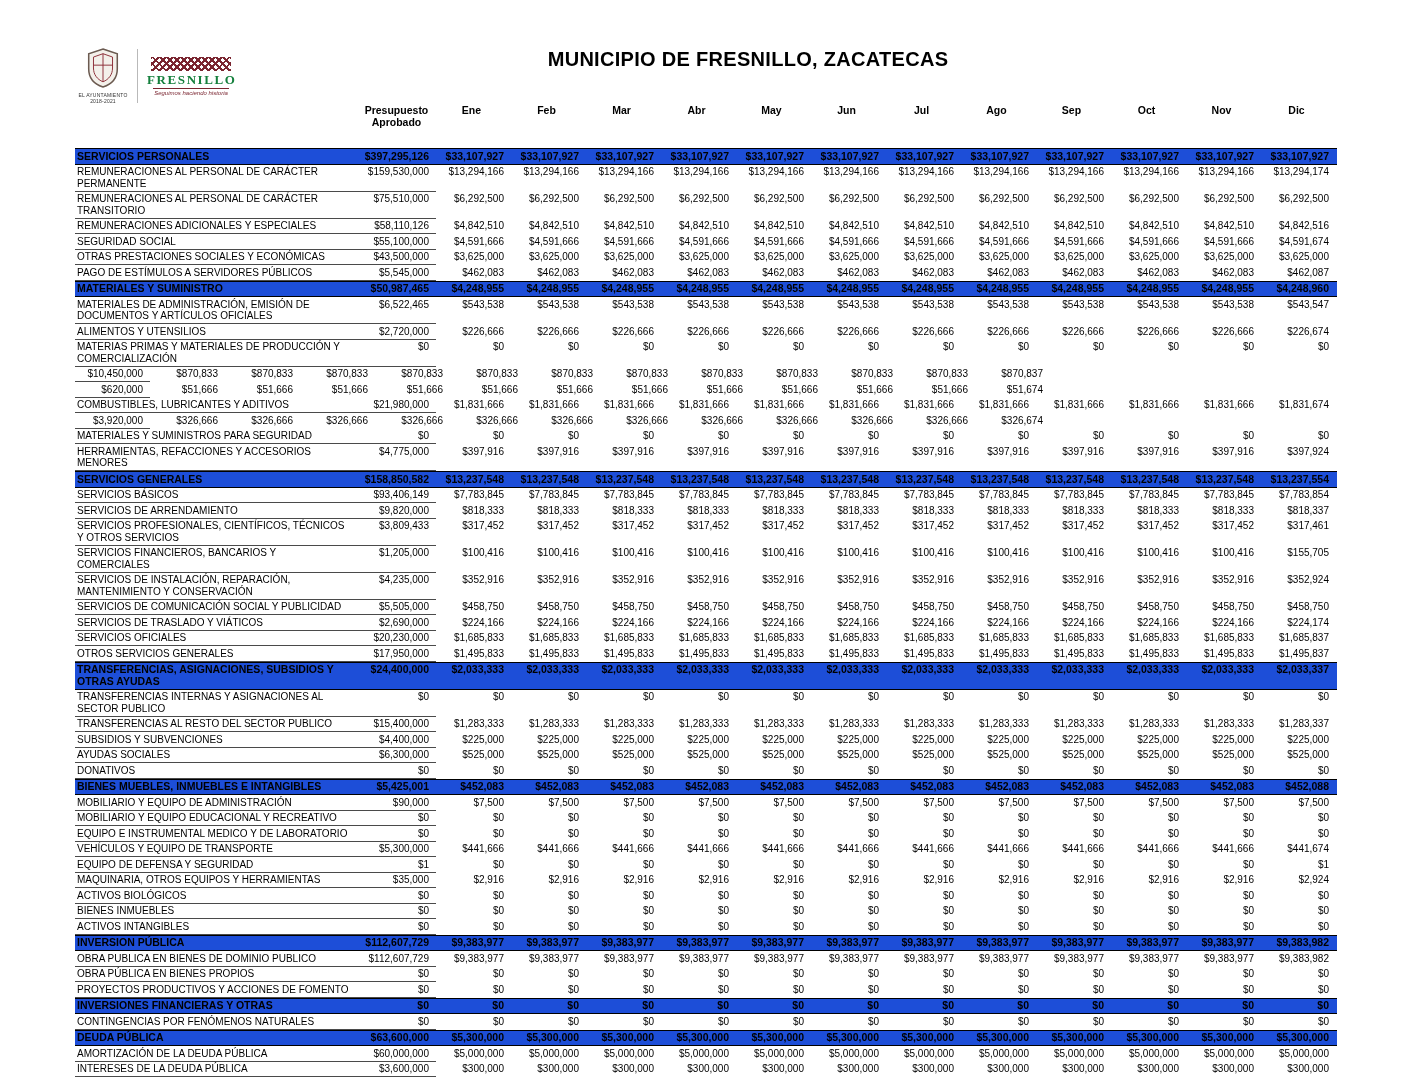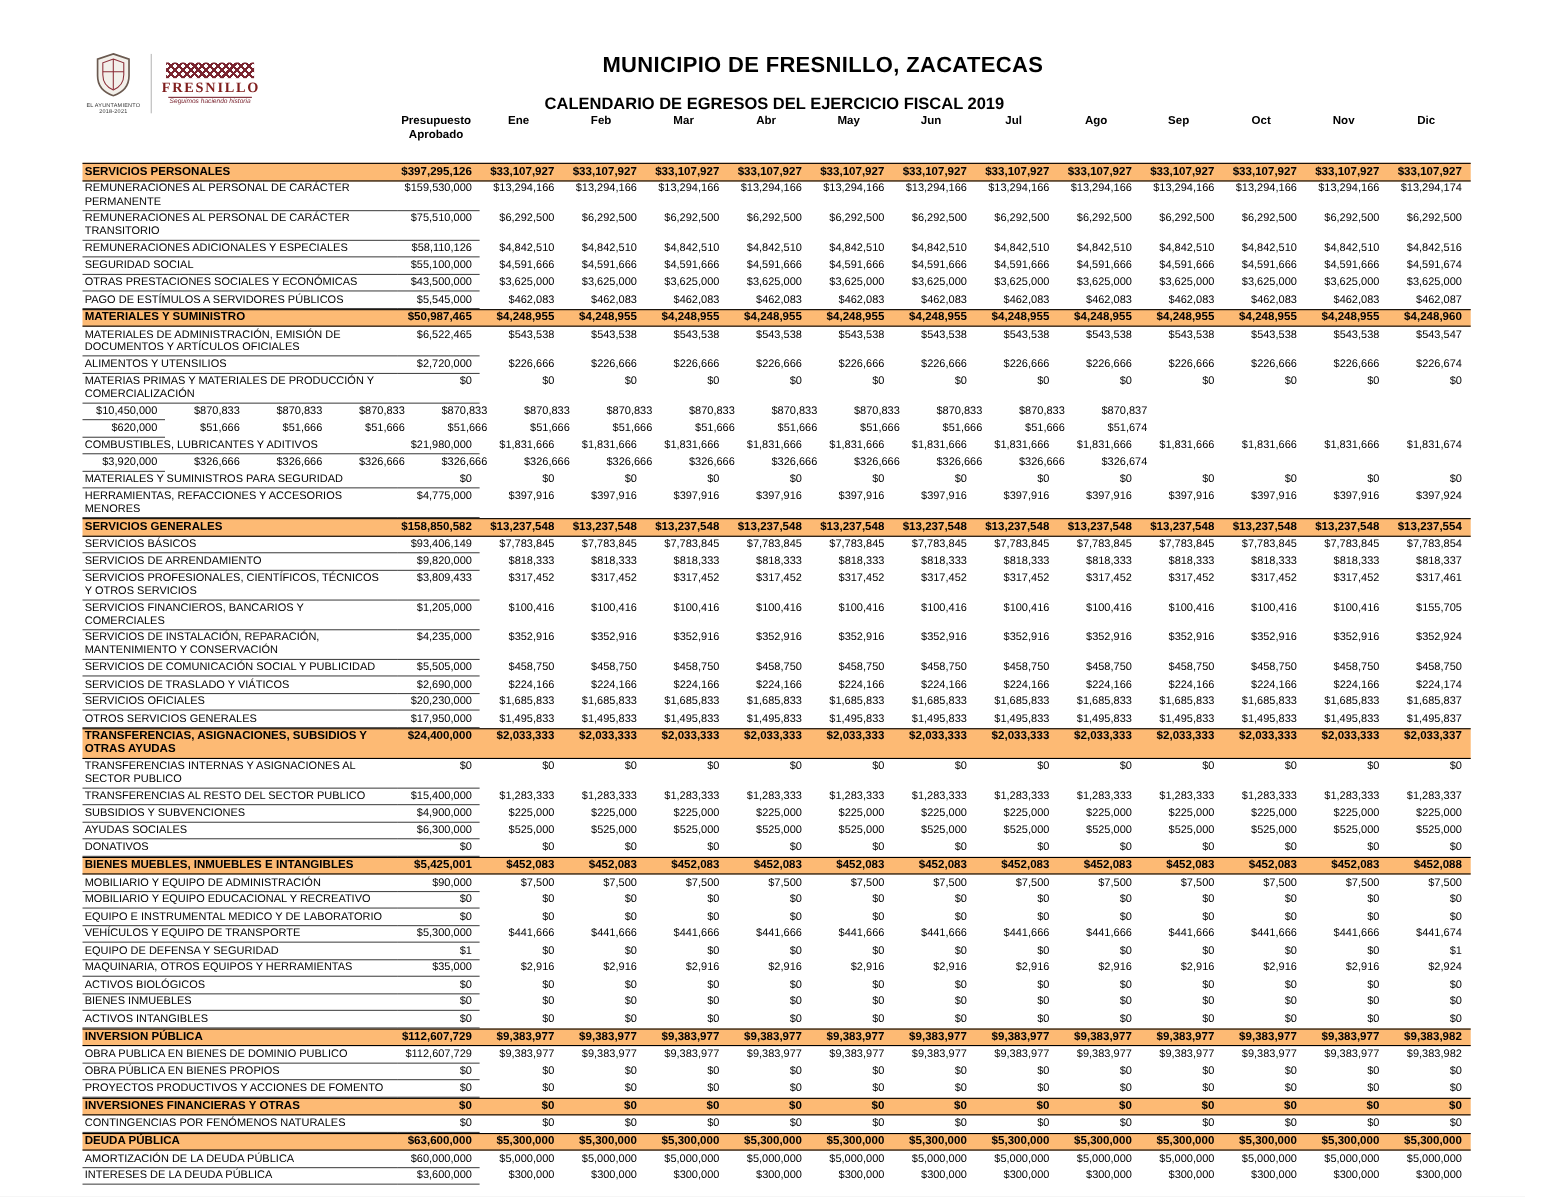--- a/index.html
+++ b/index.html
@@ -26,21 +26,21 @@
   .logo-divider { width:1px; height:54px; background:#b9b9b9; }
   .fresnillo { width:88px; text-align:center; }
   .fres-pattern {
     height:14px; margin:0 4px 2px 4px;
     background:
       repeating-linear-gradient(45deg, #7a2530 0 2px, rgba(0,0,0,0) 2px 5px),
       repeating-linear-gradient(-45deg, #7a2530 0 2px, rgba(0,0,0,0) 2px 5px);
   }
   .fres-name {
     font-family:"Liberation Serif", serif; font-size:13px; font-weight:bold;
-    letter-spacing:1.6px; color:#7f1d1d; line-height:14px;
+    letter-spacing:1.6px; color:#15803d; line-height:14px;
   }
   .fres-tagline {
     font-size:6px; font-style:italic; color:#7a2530;
     border-top:1px solid #7a2530; margin:1px 6px 0 6px; padding-top:1px;
   }
   
   .table { position:absolute; left:75px; top:104px; width:1262px; }
   .thead { display:flex; margin-bottom:20px; }
   .hspacer { width:286px; }
   .hcol {
@@ -51,21 +51,21 @@
   .row { display:flex; font-size:10px; line-height:11.5px; align-items:stretch; }
   .row .label {
     width:286px; box-sizing:border-box; padding:1.5px 10px 1.5px 2px;
   }
   .row .val {
     width:75px; box-sizing:border-box; text-align:right;
     padding:1.5px 7px 1.5px 0; white-space:nowrap;
   }
   .row.detail .label, .row.detail .val.first { border-bottom:1px solid #4a4a4a; }
   .row.cat {
-    background:#fdba74; font-weight:bold; font-size:10.5px;
+    background:#1d4ed8; font-weight:bold; font-size:10.5px;
     border-top:1px solid #000; border-bottom:1px solid #000;
   }
 </style>
 </head>
 <body>
 
 <div class="page">
 
   <div class="logo-block">
     <div class="crest">
@@ -80,21 +80,20 @@
     </div>
     <div class="logo-divider"></div>
     <div class="fresnillo">
       <div class="fres-pattern"></div>
       <div class="fres-name">FRESNILLO</div>
       <div class="fres-tagline">Seguimos haciendo historia</div>
     </div>
   </div>
 
   <div class="title">MUNICIPIO DE FRESNILLO, ZACATECAS</div>
-  <div class="subtitle">CALENDARIO DE EGRESOS DEL EJERCICIO FISCAL 2019</div>
 
   <div class="table">
     <div class="thead">
       <div class="hspacer"></div>
 
     <div class="hcol hfirst">Presupuesto Aprobado</div>
         <div class="hcol">Ene</div>
         <div class="hcol">Feb</div>
         <div class="hcol">Mar</div>
         <div class="hcol">Abr</div>
@@ -581,21 +580,21 @@
           <div class="val">$1,283,333</div>
           <div class="val">$1,283,333</div>
           <div class="val">$1,283,333</div>
           <div class="val">$1,283,333</div>
           <div class="val">$1,283,333</div>
           <div class="val">$1,283,333</div>
           <div class="val">$1,283,337</div>
         </div>
         <div class="row detail">
           <div class="label">SUBSIDIOS Y SUBVENCIONES</div>
-          <div class="val first">$4,900,000</div>
+          <div class="val first">$4,400,000</div>
           <div class="val">$225,000</div>
           <div class="val">$225,000</div>
           <div class="val">$225,000</div>
           <div class="val">$225,000</div>
           <div class="val">$225,000</div>
           <div class="val">$225,000</div>
           <div class="val">$225,000</div>
           <div class="val">$225,000</div>
           <div class="val">$225,000</div>
           <div class="val">$225,000</div>

